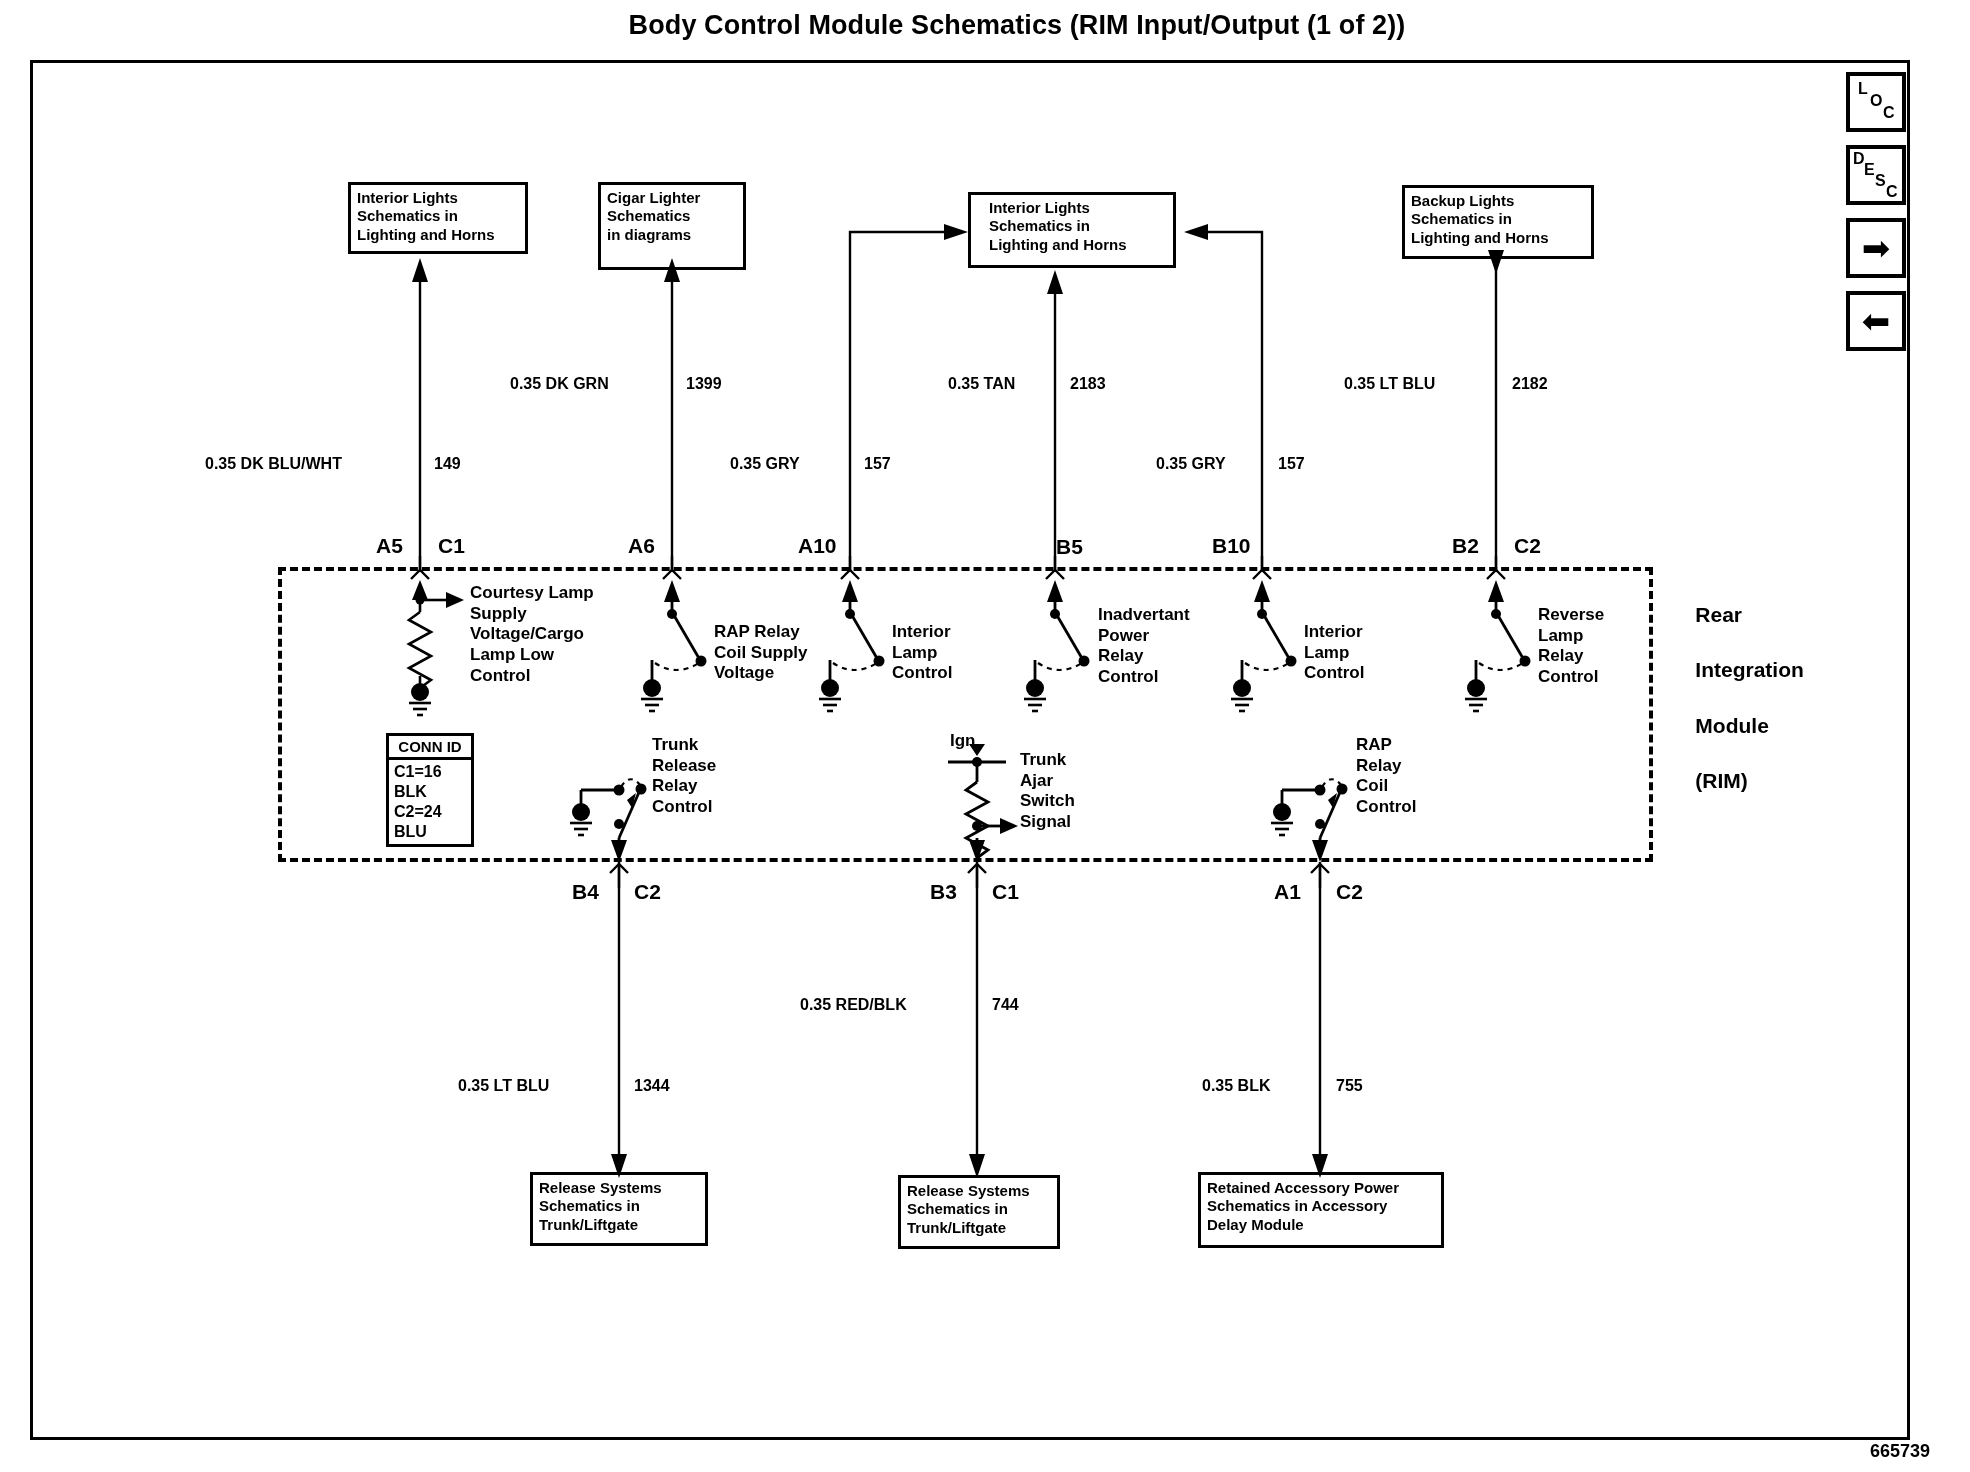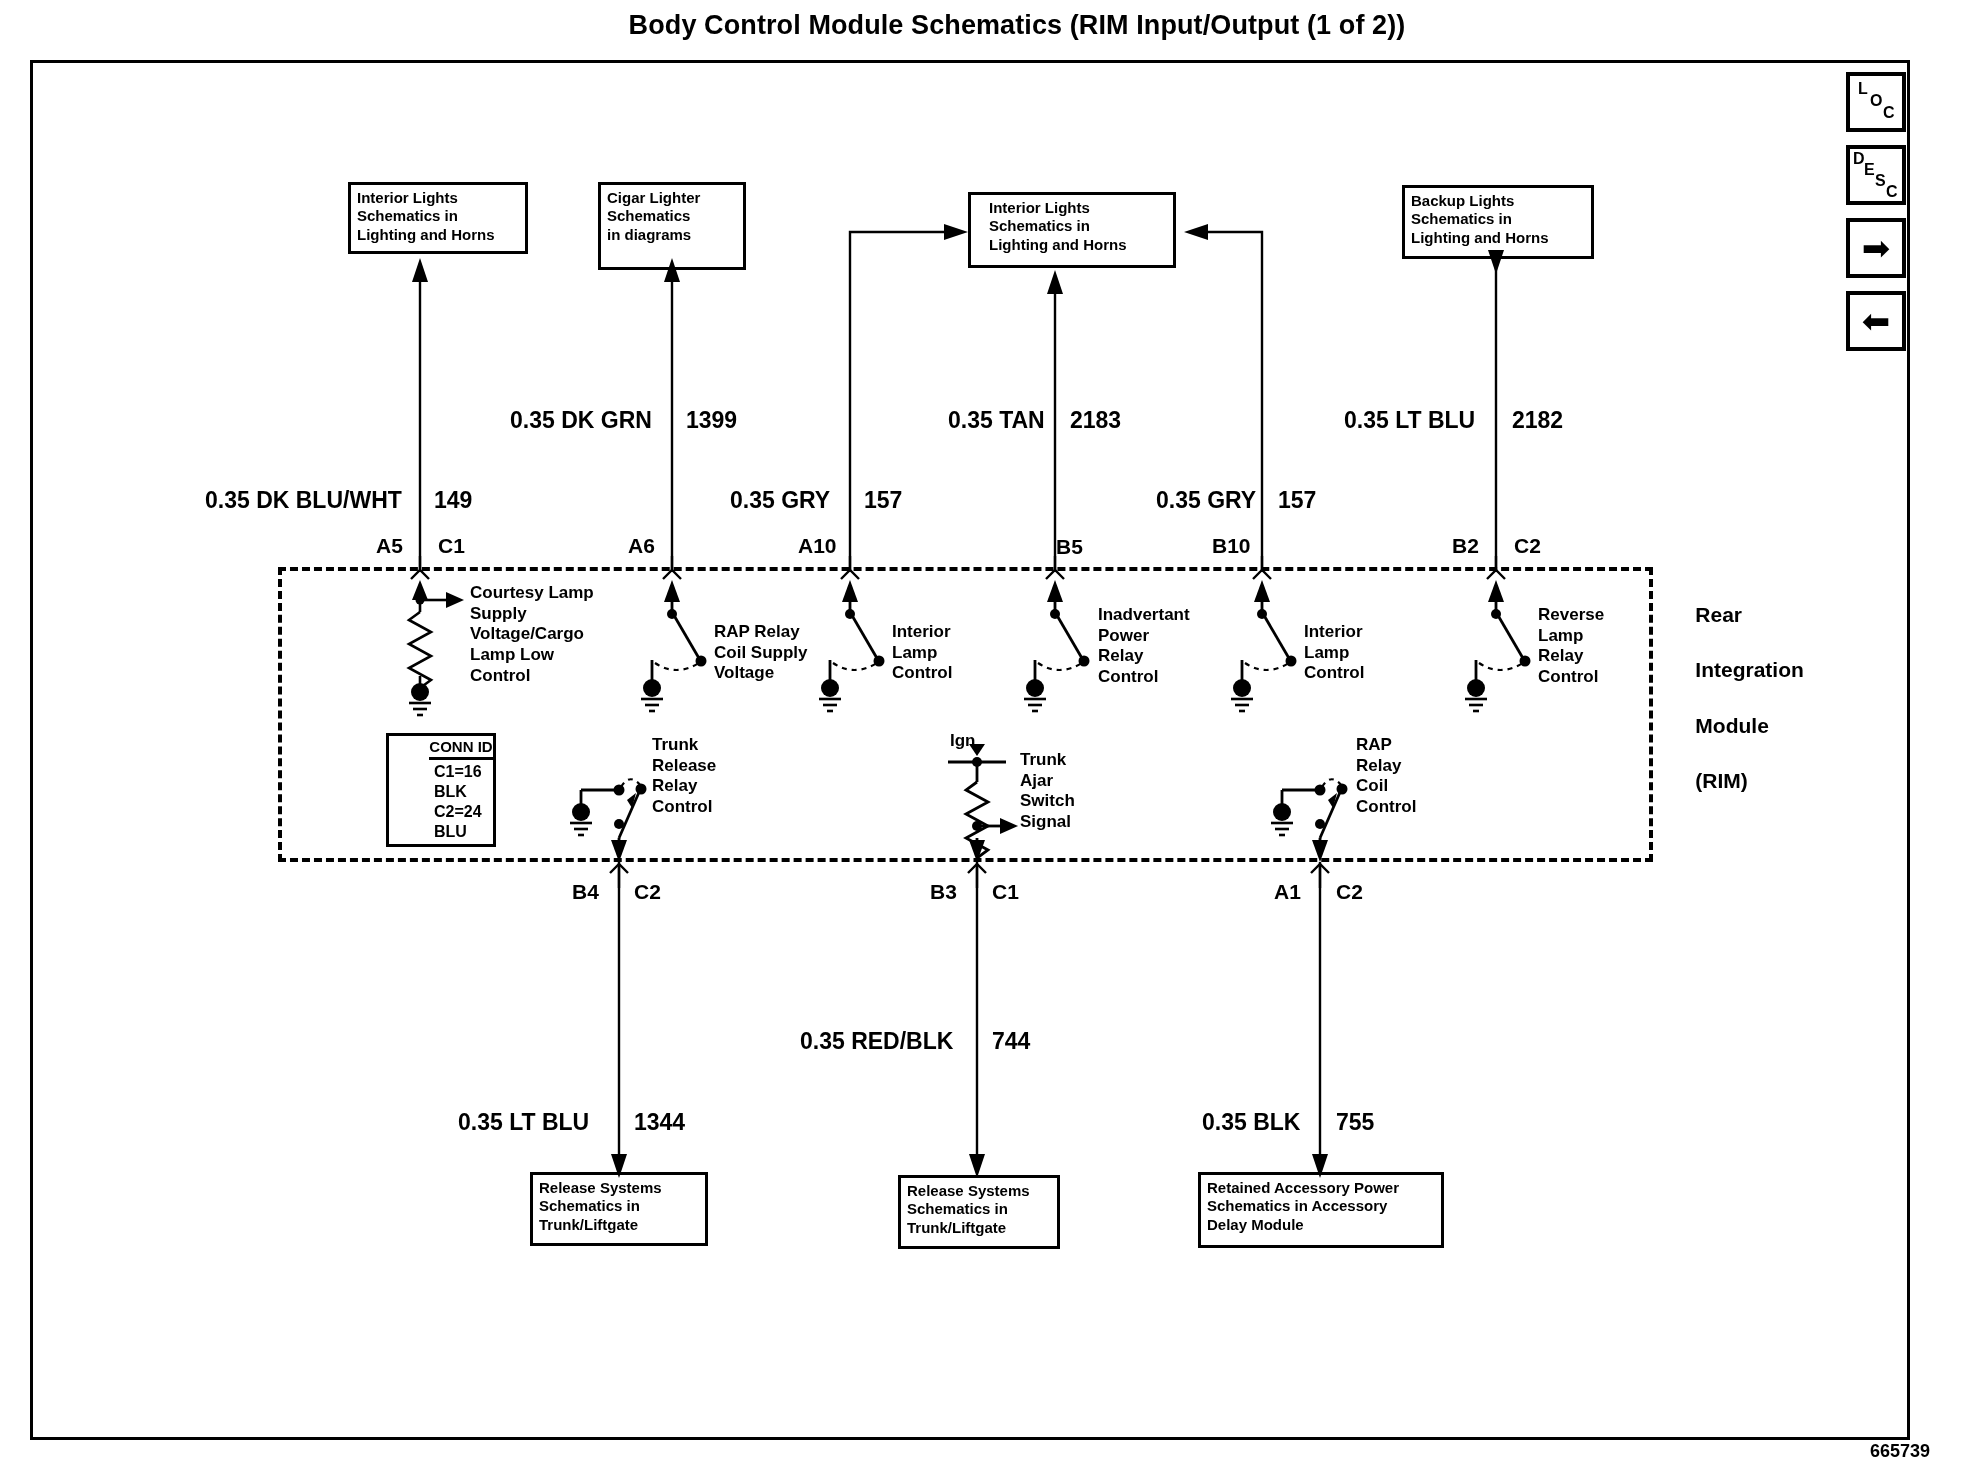--- a/index.html
+++ b/index.html
@@ -18,21 +18,21 @@
   .navbtn{position:absolute;width:60px;height:60px;border:4px solid #000;
           background:#fff;box-sizing:border-box;}
   .diaglabel{position:absolute;font-weight:bold;font-size:16px;line-height:1;}
 
   .arrowglyph{position:absolute;left:50%;top:50%;transform:translate(-50%,-50%);
               font-size:34px;line-height:1;font-family:"DejaVu Sans",sans-serif;}
 
   
   .box{position:absolute;border:3px solid #000;background:#fff;box-sizing:border-box;
        padding:4px 6px;font-size:15px;font-weight:bold;line-height:1.22;}
-  .lbl{position:absolute;font-size:23px;font-weight:bold;white-space:pre;line-height:1.18;margin-top:32px;}
+  .lbl{position:absolute;font-size:16px;font-weight:bold;white-space:pre;line-height:1.18;}
   .pin{position:absolute;font-size:21px;font-weight:bold;}
   .txt{position:absolute;font-size:17px;font-weight:bold;line-height:1.22;white-space:pre;}
 
   
   #rimbox{position:absolute;left:278px;top:567px;width:1375px;height:295px;
           border:4px dashed #000;box-sizing:border-box;background:transparent;}
 
   .svgwrap{position:absolute;left:0;top:0;width:1970px;height:1472px;
            pointer-events:none;}
 
@@ -376,21 +376,21 @@
   <div class="txt" style="left:714px;top:622px;"><span>RAP Relay</span><br><span>Coil Supply</span><br><span>Voltage</span></div>
 
   <div class="txt" style="left:892px;top:622px;"><span>Interior</span><br><span>Lamp</span><br><span>Control</span></div>
 
   <div class="txt" style="left:1098px;top:605px;"><span>Inadvertant</span><br><span>Power</span><br><span>Relay</span><br><span>Control</span></div>
 
   <div class="txt" style="left:1304px;top:622px;"><span>Interior</span><br><span>Lamp</span><br><span>Control</span></div>
 
   <div class="txt" style="left:1538px;top:605px;"><span>Reverse</span><br><span>Lamp</span><br><span>Relay</span><br><span>Control</span></div>
 
-  <div style="position:absolute;left:386px;top:733px;width:110px;border:3px solid #000;background:#fff;box-sizing:border-box;padding-left:40px;">
+  <div style="position:absolute;left:386px;top:733px;width:88px;border:3px solid #000;background:#fff;box-sizing:border-box;">
     <div style="border-bottom:3px solid #000;text-align:center;font-size:15px;font-weight:bold;padding:2px 0;">CONN ID</div>
     <div style="font-size:16px;font-weight:bold;padding:2px 5px;line-height:1.25;">
       <div>C1=16 BLK</div>
       <div>C2=24 BLU</div>
     </div>
   </div>
 
   <div class="txt" style="left:652px;top:735px;"><span>Trunk</span><br><span>Release</span><br><span>Relay</span><br><span>Control</span></div>
 
   <div class="txt" style="left:950px;top:731px;text-align:right;">Ign</div>

